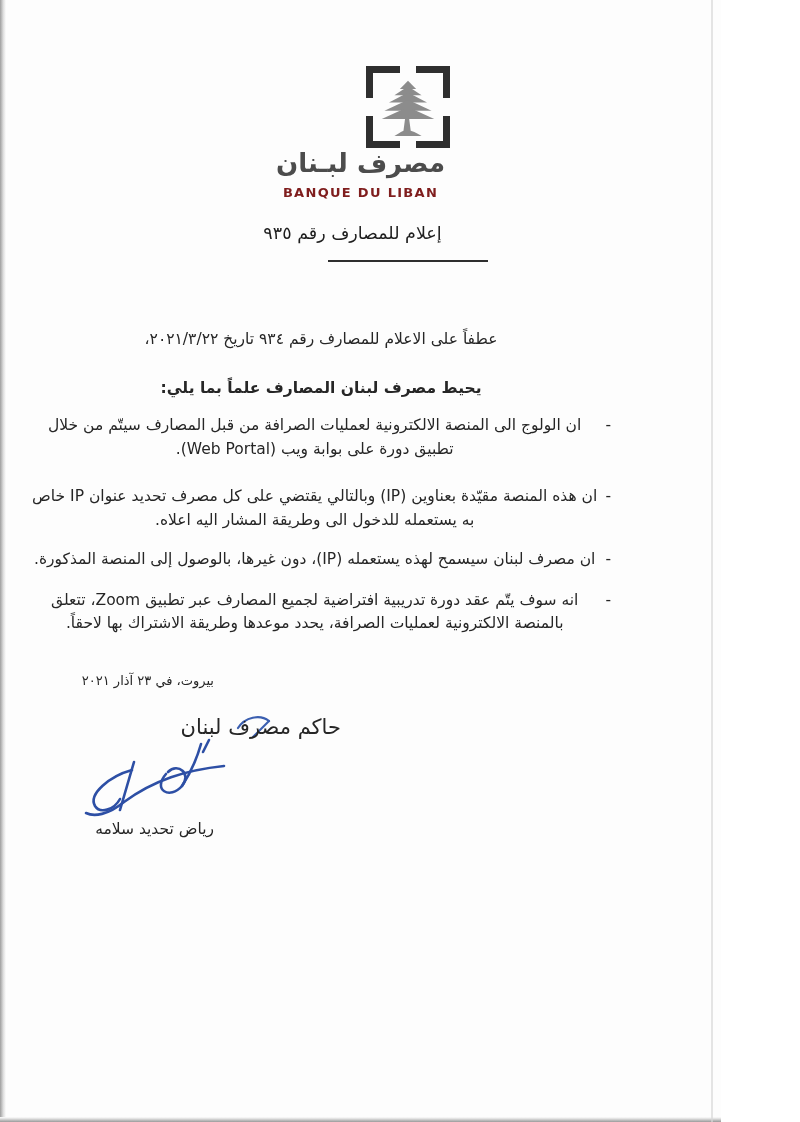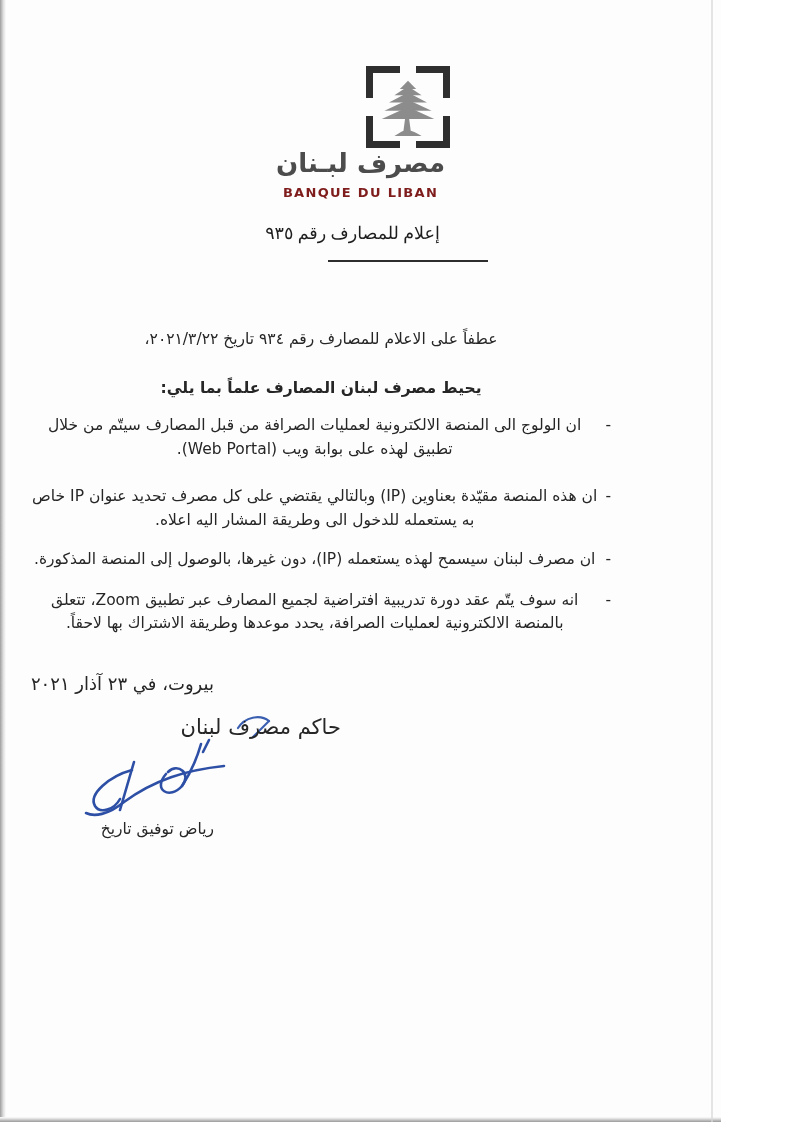--- a/index.html
+++ b/index.html
@@ -24,37 +24,37 @@
   .c-bl { left:0; bottom:0; border-left:7px solid; border-bottom:7px solid; }
   .c-br { right:0; bottom:0;border-right:7px solid; border-bottom:7px solid; }
   .cedar { position:absolute; left:11px; top:13px; }
 
   .bank-ar { position:absolute; top:148px; left:0; right:0; text-align:center;
              font-size:26px; font-weight:bold; color:#4c4c4c; direction:rtl; }
   .bank-en { position:absolute; top:185px; left:0; right:0; text-align:center;
              font-size:13px; font-weight:bold; letter-spacing:1.3px; color:#7f1d1d; }
 
   .notice-title { position:absolute; top:223px; left:0; right:16px; text-align:center;
-                  font-size:17.5px; color:#1d1d1d; direction:rtl;font-family:Liberation Serif, serif; }
+                  font-size:17.5px; color:#1d1d1d; direction:rtl; }
   .title-underline { position:absolute; top:260px; left:328px; width:160px; height:2px;
                      background:#2e2e2e; }
 
   
   .body-text { position:absolute; top:328px; right:110px; width:580px;
                direction:rtl; text-align:center; font-size:15.5px; line-height:23.5px; }
   .intro      { margin-bottom:25px; }
   .salutation { margin-bottom:14px;font-weight:bold; }
   .bullet { display:flex; gap:7px; }
   .bullet .dash { flex:0 0 auto; }
   .bullet .btext { flex:1 1 auto; }
   .mb-b1 { margin-bottom:24px; }
   .mb-b2 { margin-bottom:16px; }
   .mb-b3 { margin-bottom:17px; }
 
-  .dateline     { position:absolute; top:673px; right:507px; direction:rtl; font-size:18px; }
+  .dateline     { position:absolute; top:673px; right:507px; direction:rtl; font-size:13px; }
   .signer-title { position:absolute; top:715px; right:380px; direction:rtl; font-size:21px; }
   .signer-name  { position:absolute; top:820px; right:507px; direction:rtl; font-size:15.5px; }
 
   .sig-arrow { position:absolute; left:234px; top:710px; }
   .signature { position:absolute; left:80px;  top:736px; }
 </style>
 </head>
 <body>
 
 <div class="page">
@@ -85,21 +85,21 @@
 
   <div class="notice-title">إعلام للمصارف رقم ٩٣٥</div>
   <div class="title-underline"></div>
 
   <div class="body-text">
     <div class="intro">عطفاً على الاعلام للمصارف رقم ٩٣٤ تاريخ ٢٠٢١/٣/٢٢،</div>
     <div class="salutation">يحيط مصرف لبنان المصارف علماً بما يلي:</div>
 
     <div class="bullet mb-b1">
       <span class="dash">-</span>
-      <span class="btext">ان الولوج الى المنصة الالكترونية لعمليات الصرافة من قبل المصارف سيتّم من خلال تطبيق لهذه على بوابة ويب (Web Portal).</span>
+      <span class="btext">ان الولوج الى المنصة الالكترونية لعمليات الصرافة من قبل المصارف سيتّم من خلال تطبيق دورة على بوابة ويب (Web Portal).</span>
     </div>
     <div class="bullet mb-b2">
       <span class="dash">-</span>
       <span class="btext">ان هذه المنصة مقيّدة بعناوين (IP) وبالتالي يقتضي على كل مصرف تحديد عنوان IP خاص به يستعمله للدخول الى وطريقة المشار اليه اعلاه.</span>
     </div>
     <div class="bullet mb-b3">
       <span class="dash">-</span>
       <span class="btext">ان مصرف لبنان سيسمح لهذه يستعمله (IP)، دون غيرها، بالوصول إلى المنصة المذكورة.</span>
     </div>
     <div class="bullet">
@@ -123,15 +123,15 @@
     <g stroke="#2d4fa5" stroke-width="2.6" fill="none" stroke-linecap="round" stroke-linejoin="round">
       <path d="M52,34 C30,40 8,58 15,70 C20,78 34,74 40,63"></path>
       <path d="M6,77 C14,81 28,79 44,66 C74,44 106,34 144,30"></path>
       <path d="M54,26 L40,74"></path>
       <path d="M86,38 C72,54 90,64 102,50 C112,38 98,26 88,36"></path>
       <path d="M121,8 C117,22 110,38 102,50"></path>
       <path d="M129,4 L123,16"></path>
     </g>
   </svg>
 
-  <div class="signer-name">رياض توفيق تاريخ</div>
+  <div class="signer-name">رياض تحديد سلامه</div>
 
 </div>
 
 </body></html>

